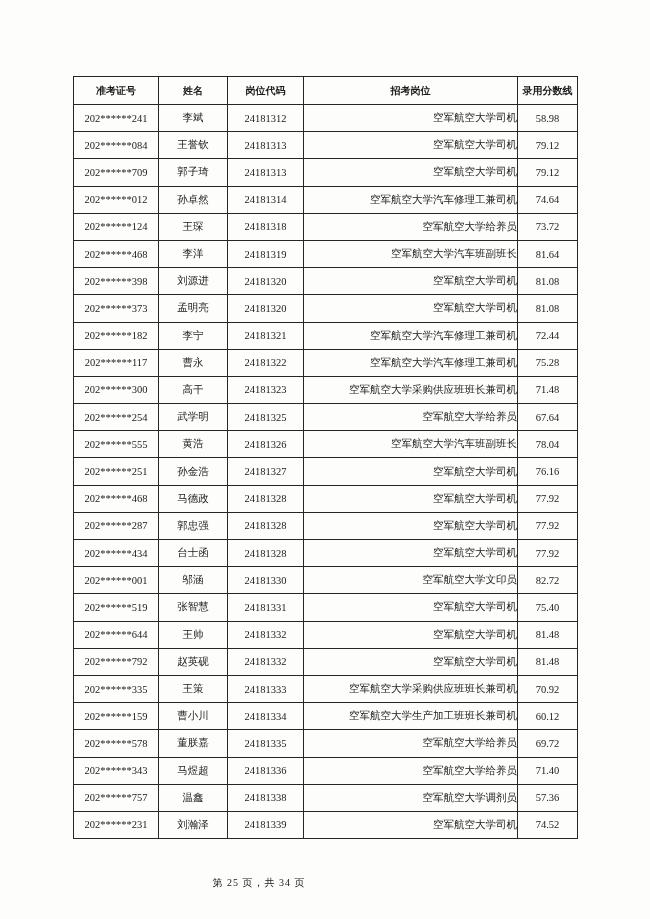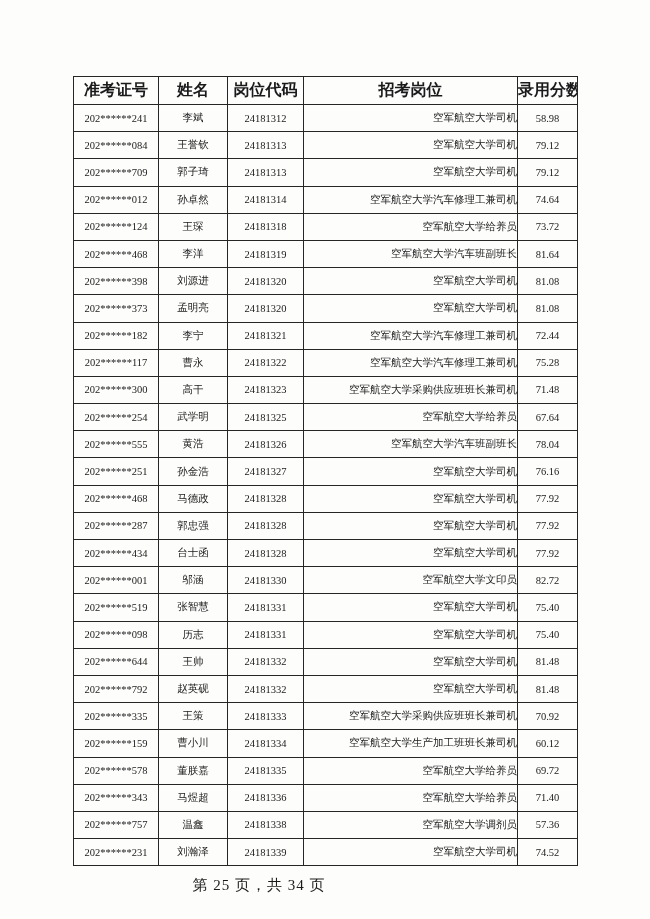--- a/index.html
+++ b/index.html
@@ -40,40 +40,40 @@
     color: #1a1a1a;
   }
   table.score-table thead tr {
     height: 28px;
   }
   table.score-table tbody tr {
     height: 27.2px;
   }
   table.score-table th {
     font-weight: bold;
-    font-size: 16px;
+    font-size: 10px;
   }
   
   col.c-exam-id      { width: 85px; }
   col.c-name         { width: 69px; }
   col.c-position-code{ width: 76px; }
   col.c-position-title{ width: 214px; }
   col.c-score-line   { width: 60px; }
   
   table.score-table td.col-position-title {
     text-align: right;
     padding-left: 5px;
   }
   .footer {
     position: absolute;
     left: 0;
     top: 876px;
     width: 518px;
     text-align: center;
-    font-size: 15px;
+    font-size: 10px;
     letter-spacing: 1px;
     color: #1a1a1a;
   }
 </style>
 </head>
 <body>
 
 <div class="page">
 
   <table class="score-table">
@@ -221,27 +221,20 @@
           <td class="col-score-line">82.72</td>
         </tr>
         <tr>
           <td class="col-exam-id">202******519</td>
           <td class="col-name">张智慧</td>
           <td class="col-position-code">24181331</td>
           <td class="col-position-title">空军航空大学司机</td>
           <td class="col-score-line">75.40</td>
         </tr>
         <tr>
-          <td class="col-exam-id">202******098</td>
-          <td class="col-name">历志</td>
-          <td class="col-position-code">24181331</td>
-          <td class="col-position-title">空军航空大学司机</td>
-          <td class="col-score-line">75.40</td>
-        </tr>
-        <tr>
           <td class="col-exam-id">202******644</td>
           <td class="col-name">王帅</td>
           <td class="col-position-code">24181332</td>
           <td class="col-position-title">空军航空大学司机</td>
           <td class="col-score-line">81.48</td>
         </tr>
         <tr>
           <td class="col-exam-id">202******792</td>
           <td class="col-name">赵英砚</td>
           <td class="col-position-code">24181332</td>

